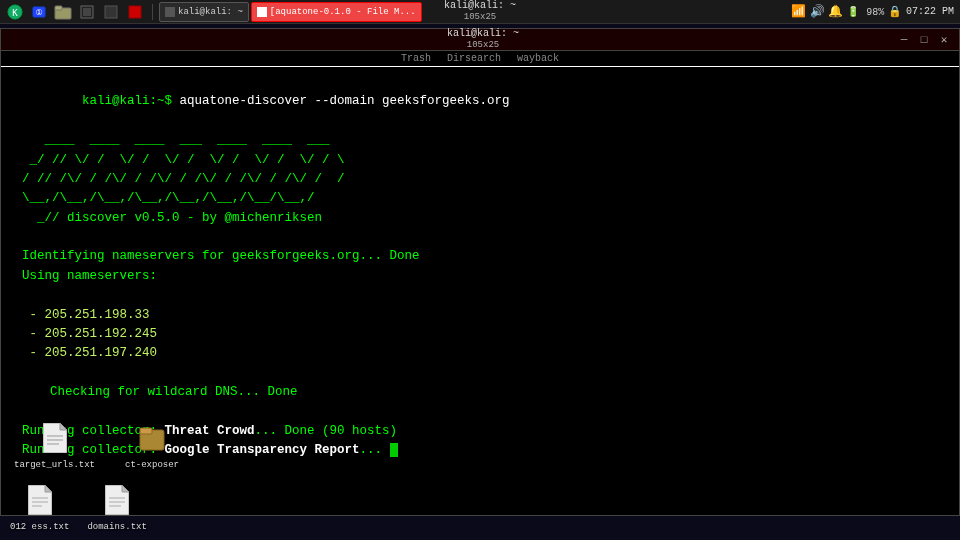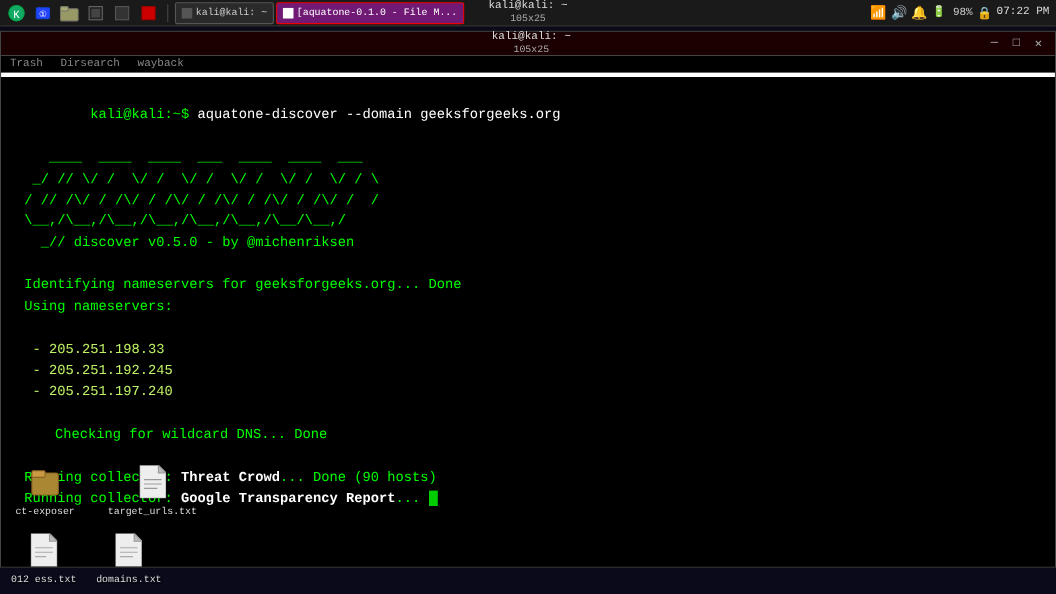--- a/index.html
+++ b/index.html
@@ -195,21 +195,21 @@
       display: flex;
       align-items: center;
       padding: 0 5px;
       gap: 3px;
       font-size: 9px;
       color: #ccc;
       cursor: pointer;
     }
 
     .app-tab.highlighted {
-      background: #701a75;
+      background: #ef4444;
       border-color: #e00;
       color: #fff;
       text-align: center;
     }
   </style>
 </head>
 <body>
 
 <div class="desktop">
 
@@ -308,21 +308,21 @@
         <span style="font-size:10px;color:#ddd;">kali@kali: ~</span>
         <span style="font-size:9px;color:#aaa;">105x25</span>
       </div>
       <div class="terminal-controls">
         <div class="ctrl-btn">─</div>
         <div class="ctrl-btn">□</div>
         <div class="ctrl-btn">✕</div>
       </div>
     </div>
 
-    <div style="display:flex;gap:16px;padding:2px 8px;background:#000;border-bottom:4px solid #ffffff;">
+    <div style="display:flex;gap:16px;padding:2px 8px;background:#000;border-bottom:1px solid #ffffff;justify-content:center;">
       <span style="font-size:10px;color:#888;cursor:pointer;">Trash</span>
       <span style="font-size:10px;color:#888;cursor:pointer;">Dirsearch</span>
       <span style="font-size:10px;color:#888;cursor:pointer;">wayback</span>
     </div>
 
     <div class="terminal-content">
 
       <div class="term-line">
         <span class="prompt">kali@kali:~$</span><span class="cmd"> aquatone-discover --domain geeksforgeeks.org</span>
       </div>
@@ -351,40 +351,40 @@
 
       <div class="term-line">&nbsp;</div>
 
       <div class="term-line running-text">Running collector: <span class="highlight">Threat Crowd</span>... Done (90 hosts)</div>
       <div class="term-line running-text">Running collector: <span class="highlight">Google Transparency Report</span>... <span class="cursor"></span></div>
 
     </div>
   </div>
 
   <div style="position:absolute;bottom:70px;left:0;width:200px;display:flex;flex-direction:row;gap:30px;padding:0 14px;">
-    <div class="desktop-icon">
-      <div class="icon-img">
-        <svg width="28" height="28" viewBox="0 0 28 28">
-          <rect x="2" y="6" width="24" height="20" rx="2" fill="#aa8833" stroke="#886622" stroke-width="1"></rect>
-          <rect x="2" y="4" width="12" height="6" rx="1" fill="#cc9944" stroke="#886622" stroke-width="1"></rect>
-        </svg>
-      </div>
-      <span class="icon-label">ct-exposer</span>
-    </div>
     <div class="desktop-icon">
       <div class="icon-img">
         <svg width="24" height="30" viewBox="0 0 24 30">
           <polygon points="0,0 17,0 24,7 24,30 0,30" fill="#eee" stroke="#999" stroke-width="1"></polygon>
           <polygon points="17,0 24,7 17,7" fill="#bbb" stroke="#999" stroke-width="1"></polygon>
           <line x1="4" y1="13" x2="20" y2="13" stroke="#999" stroke-width="1"></line>
           <line x1="4" y1="17" x2="20" y2="17" stroke="#999" stroke-width="1"></line>
           <line x1="4" y1="21" x2="16" y2="21" stroke="#999" stroke-width="1"></line>
         </svg>
       </div>
       <span class="icon-label">target_urls.txt</span>
+    </div>
+    <div class="desktop-icon">
+      <div class="icon-img">
+        <svg width="28" height="28" viewBox="0 0 28 28">
+          <rect x="2" y="6" width="24" height="20" rx="2" fill="#aa8833" stroke="#886622" stroke-width="1"></rect>
+          <rect x="2" y="4" width="12" height="6" rx="1" fill="#cc9944" stroke="#886622" stroke-width="1"></rect>
+        </svg>
+      </div>
+      <span class="icon-label">ct-exposer</span>
     </div>
   </div>
 
   <div style="position:absolute;bottom:8px;left:0;width:300px;display:flex;flex-direction:row;gap:18px;padding:0 10px;">
     <div class="desktop-icon">
       <div class="icon-img">
         <svg width="24" height="30" viewBox="0 0 24 30">
           <polygon points="0,0 17,0 24,7 24,30 0,30" fill="#eee" stroke="#999" stroke-width="1"></polygon>
           <polygon points="17,0 24,7 17,7" fill="#bbb" stroke="#999" stroke-width="1"></polygon>
           <line x1="4" y1="13" x2="20" y2="13" stroke="#aaa" stroke-width="1"></line>

